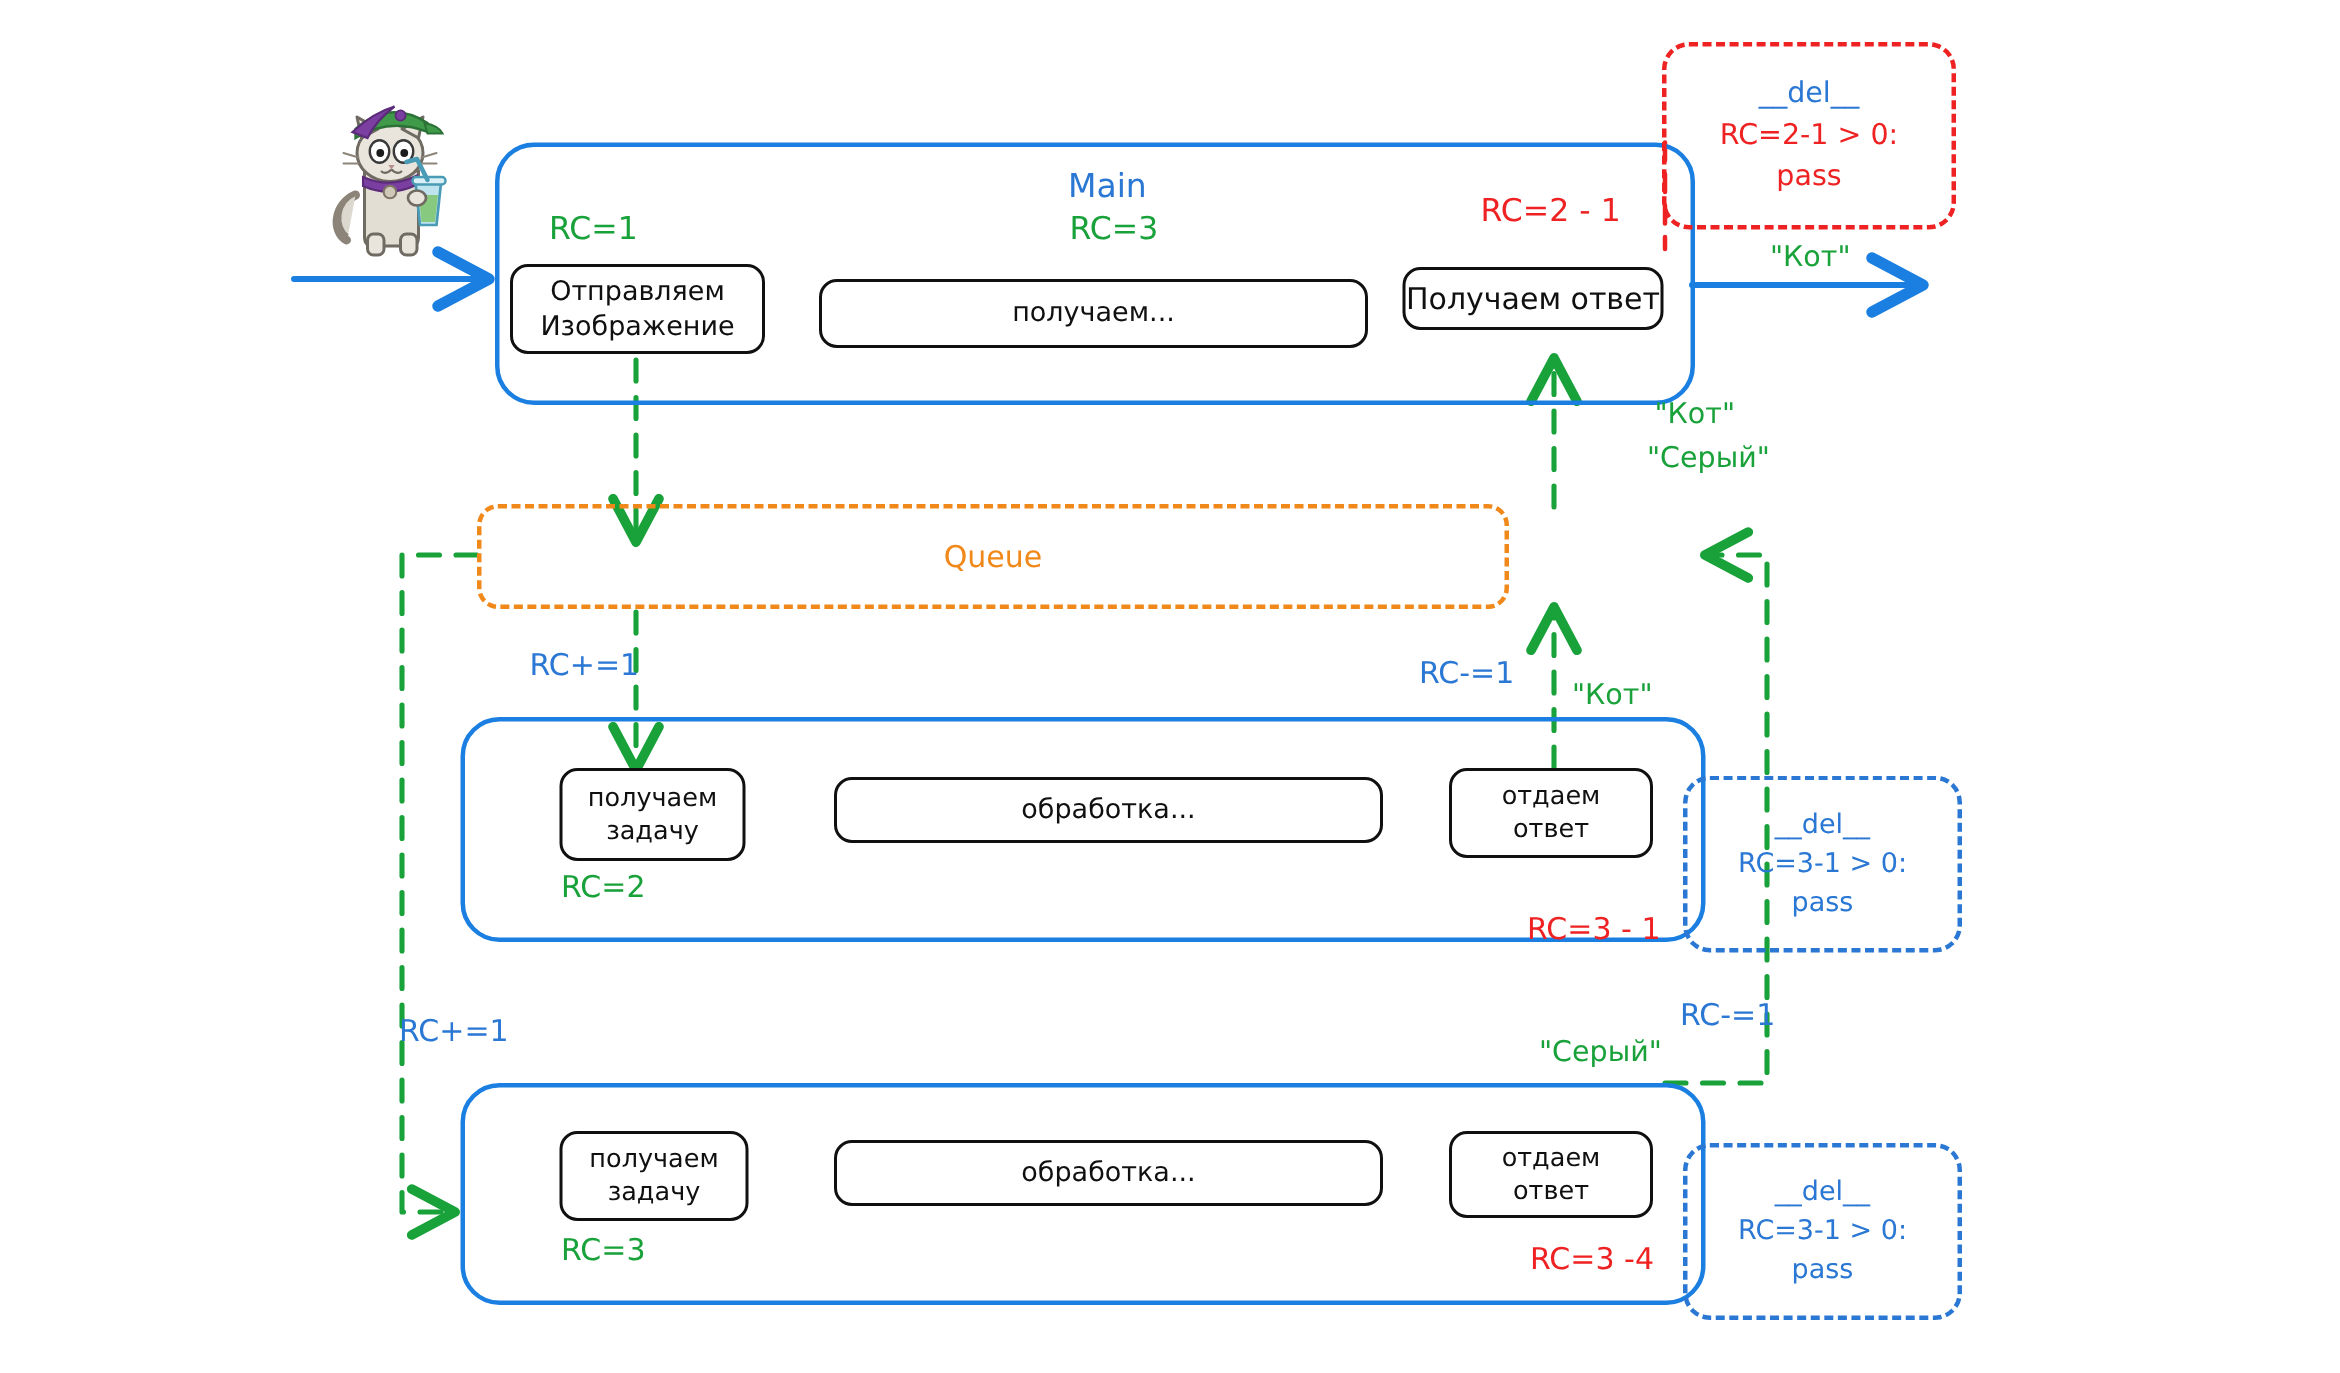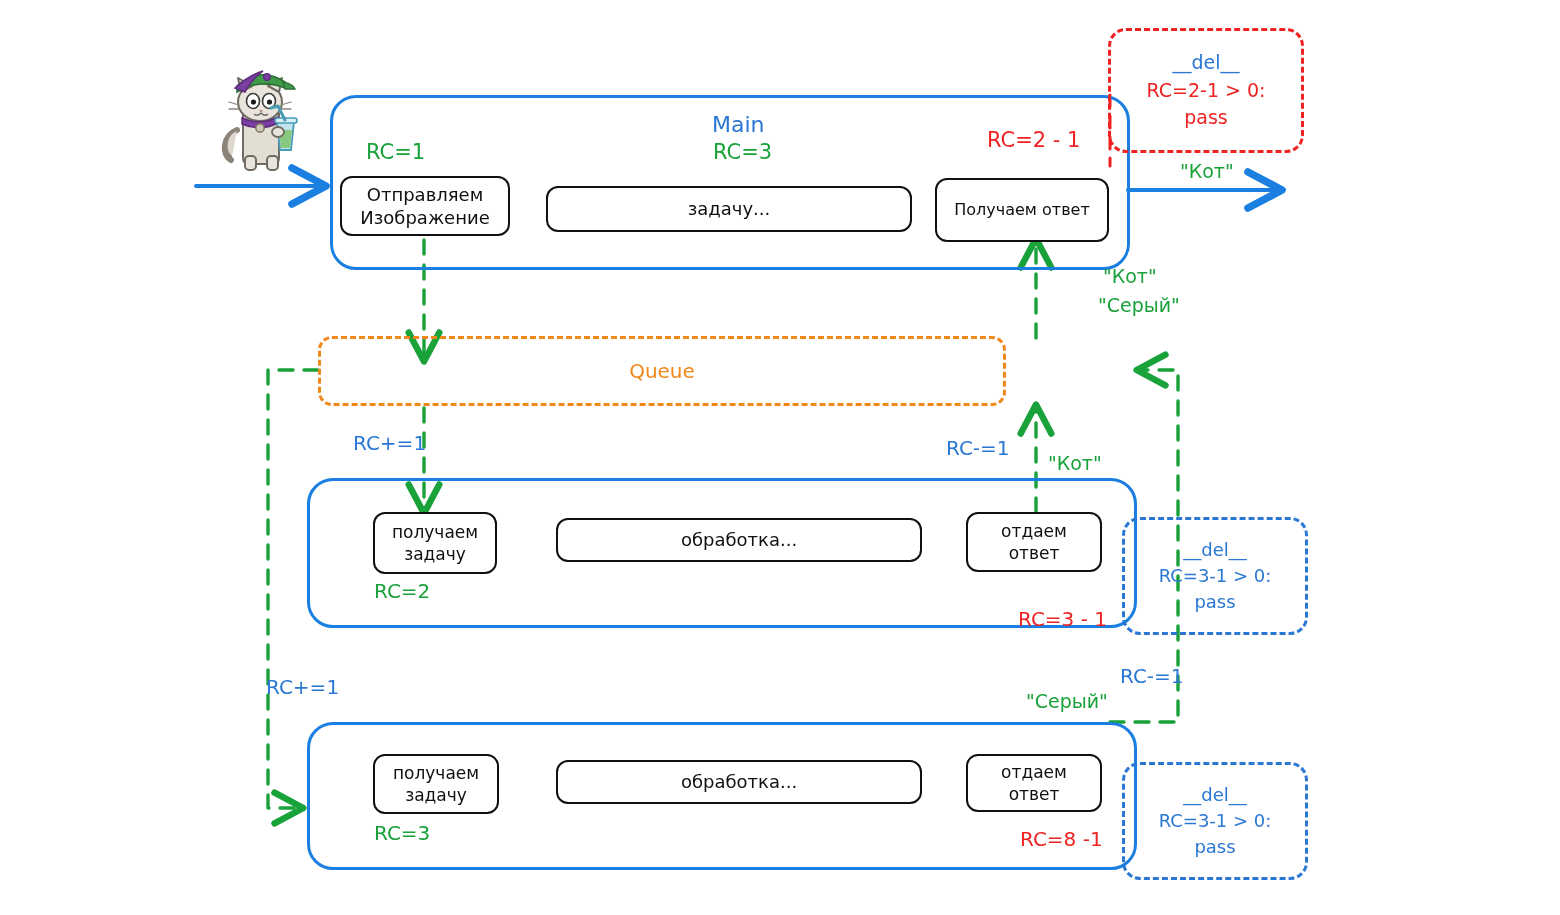--- a/index.html
+++ b/index.html
@@ -138,24 +138,24 @@
   <div class="lbl red" style="left:987px;top:128px;font-size:21px;">RC=2 - 1</div>
 
   <div class="step" style="left:340px;top:176px;width:170px;height:60px;font-size:18px;">
     <div>
       <div>Отправляем</div>
       <div>Изображение</div>
     </div>
   </div>
 
   <div class="step" style="left:546px;top:186px;width:366px;height:46px;font-size:18px;">
-    <span>задачу...</span>
-  </div>
-
-  <div class="step" style="left:935px;top:178px;width:174px;height:64px;font-size:16px;">
+    <span>получаем...</span>
+  </div>
+
+  <div class="step" style="left:935px;top:178px;width:174px;height:42px;font-size:20px;">
     <span>Получаем ответ</span>
   </div>
 
   <div class="dash red-d" style="left:1108px;top:28px;width:196px;height:125px;">
     <div class="dl blue" style="font-size:19px;">__del__</div>
     <div class="dl red" style="font-size:19px;">RC=2-1 &gt; 0:</div>
     <div class="dl red" style="font-size:19px;">pass</div>
   </div>
 
   <div class="lbl green" style="left:1180px;top:160px;font-size:19px;">"Кот"</div>
@@ -217,21 +217,21 @@
   </div>
 
   <div class="step" style="left:966px;top:754px;width:136px;height:58px;font-size:17px;">
     <div>
       <div>отдаем</div>
       <div>ответ</div>
     </div>
   </div>
 
   <div class="lbl green" style="left:374px;top:822px;font-size:20px;">RC=3</div>
-  <div class="lbl red" style="left:1020px;top:828px;font-size:20px;">RC=8 -1</div>
+  <div class="lbl red" style="left:1020px;top:828px;font-size:20px;">RC=3 -4</div>
 
   <div class="dash blue-d" style="left:1122px;top:762px;width:186px;height:118px;">
     <div class="dl blue" style="font-size:18px;">__del__</div>
     <div class="dl blue" style="font-size:18px;">RC=3-1 &gt; 0:</div>
     <div class="dl blue" style="font-size:18px;">pass</div>
   </div>
 
 </div>
 
 </body></html>

